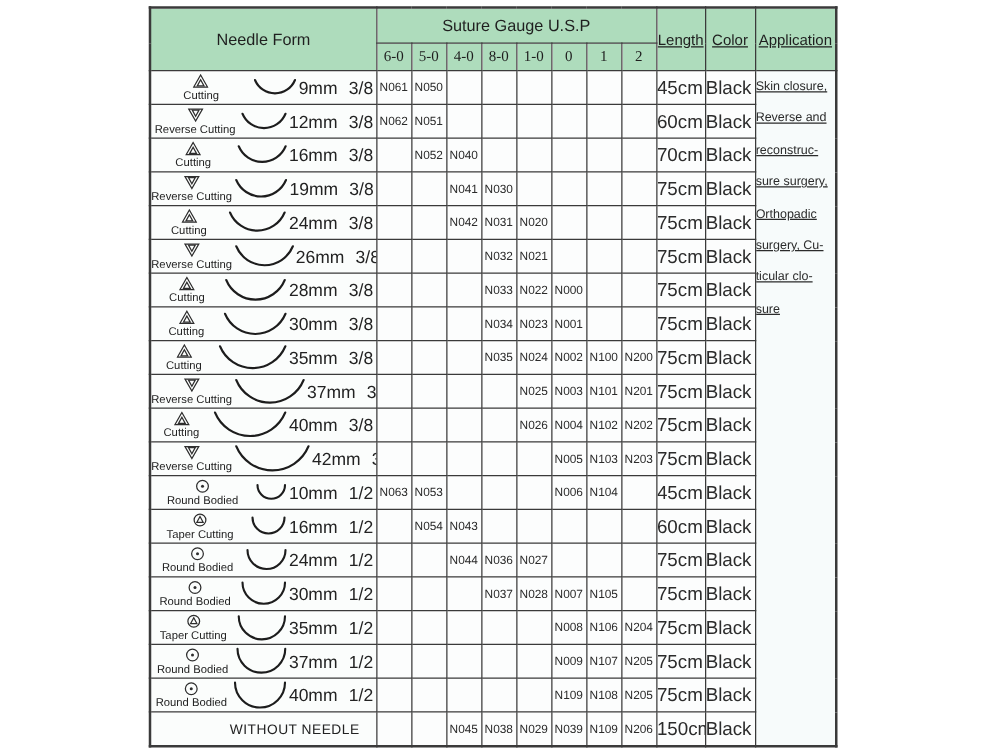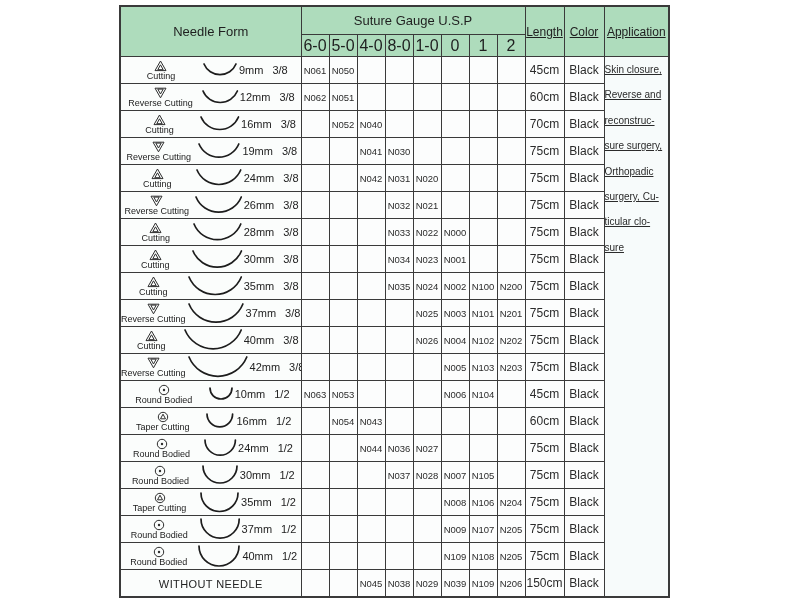--- a/index.html
+++ b/index.html
@@ -22,44 +22,44 @@
     border: 1px solid #3a3a3a;
     padding: 0;
     overflow: hidden;
   }
   thead th {
     background: #aedcbc;
     font-weight: normal;
     color: #1f1f1f;
   }
   th.h-main { font-size: 13px; height: 27px; }
-  th.gh { font-size: 16px; height: 21px; }
+  th.gh { font-size: 12px; height: 21px; font-family: Liberation Serif, serif; }
   th.h-side { font-size: 12px; text-decoration: underline; }
 
   tbody td { background: #fcfdfd; height: 26px; }
 
   td.form-cell { background: #fbfdfc; }
   .fwrap { display: flex; align-items: center; height: 100%; width: 100%; }
-  .fwrap.center { justify-content: center; }
+  .fwrap.center { justify-content: center; padding-left: 25px; }
   .iconlab {
     width: 94px; display: flex; flex-direction: column;
     align-items: center; justify-content: center; line-height: 1;
   }
   .icn { display: block; height: 12px; }
   .flab { font-size: 9px; color: #222; white-space: nowrap; margin-top: 1px; }
   .flab.big { font-size: 11px; letter-spacing: 0.4px; }
   .arc { flex: 1; display: flex; justify-content: center; align-items: center; }
   .fsize {
-    width: 70px; font-size: 11px; color: #222;
-    text-align: left; white-space: nowrap; padding-right: 2px;
+    width: 70px; font-size: 14px; color: #222;
+    text-align: center; white-space: nowrap; padding-right: 2px;
   }
   .fsize .frac { margin-left: 9px; }
 
   td.gcell { font-size: 9.5px; text-align: center; color: #2b2b2b; }
-  td.lcell, td.ccell { font-size: 12px; text-align: center; color: #2b2b2b; }
+  td.lcell, td.ccell { font-size: 15px; text-align: left; color: #2b2b2b; }
 
   td.appcell {
     vertical-align: top;
     background: #f7fbfb;
     padding: 7px 3px 0 7px;
     text-decoration: underline;
   }
   .appline {
     font-size: 10px;
     line-height: 25.4px;

